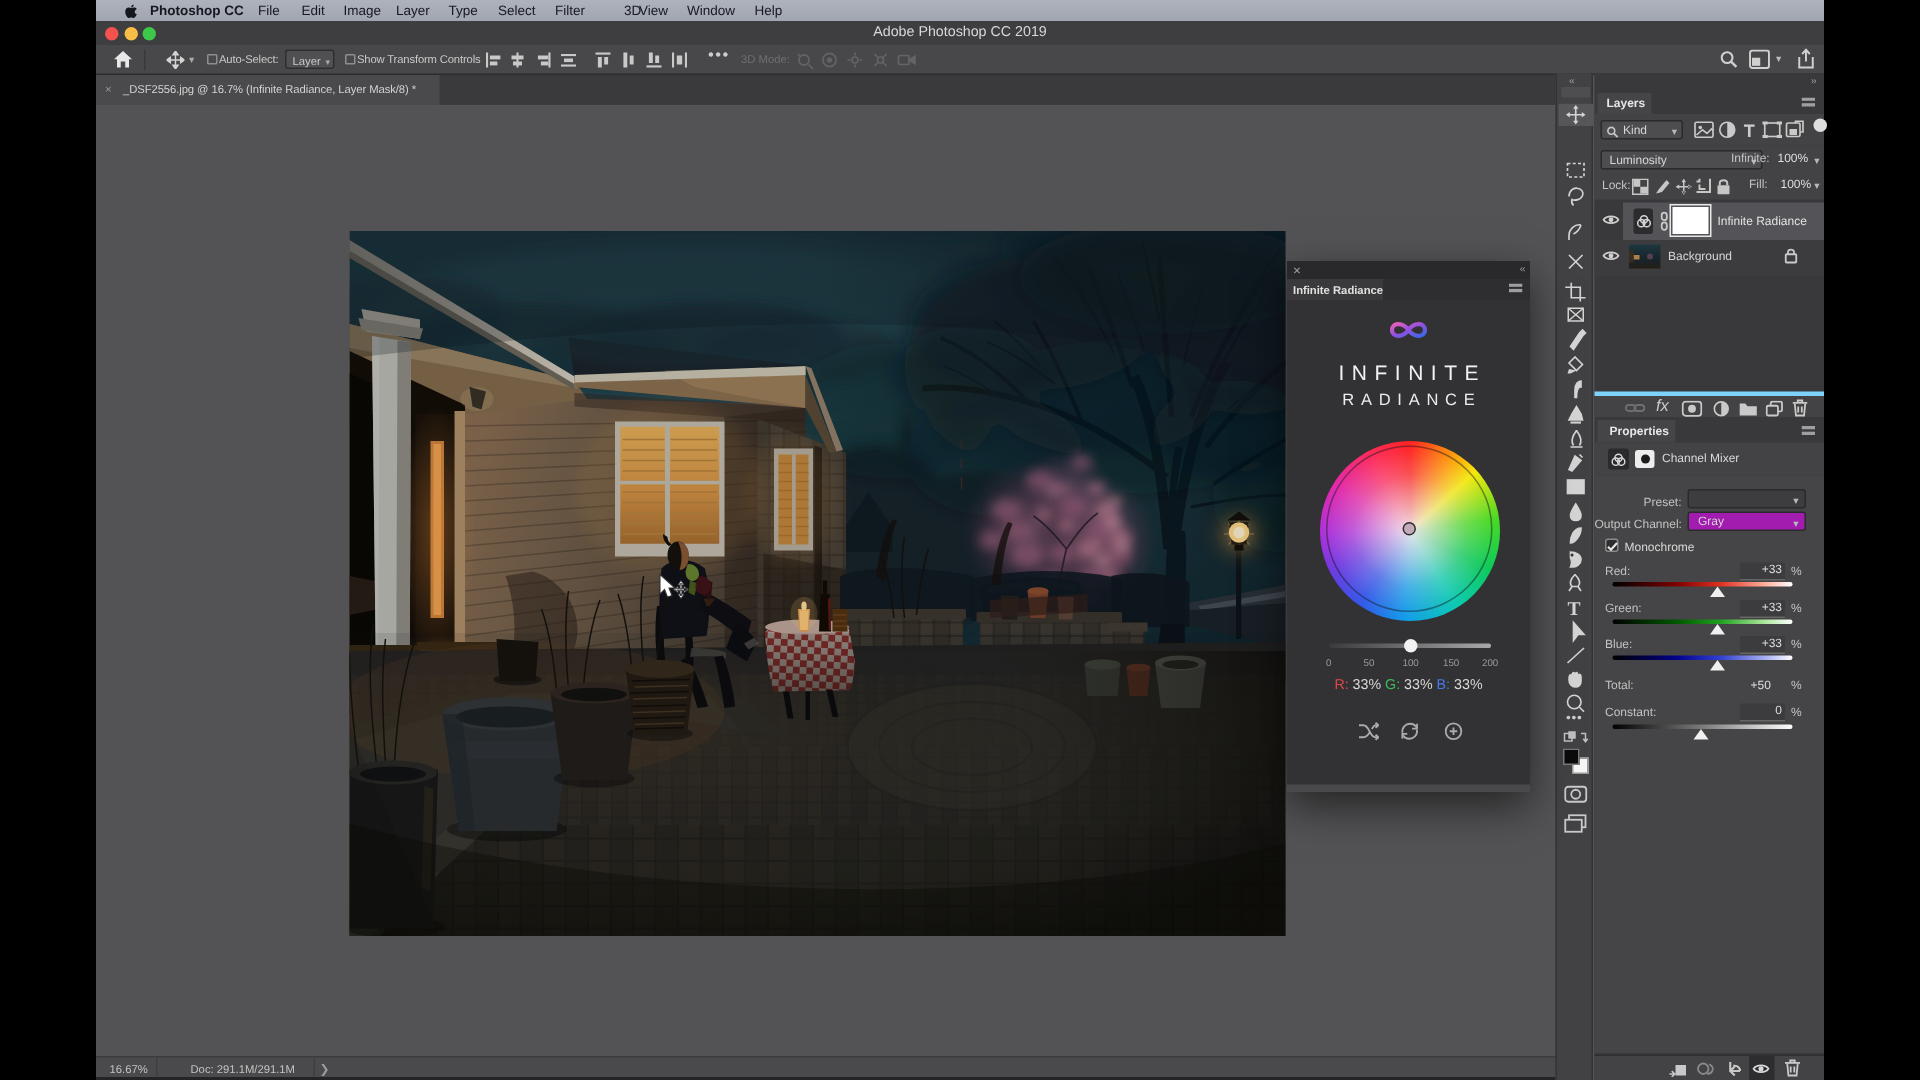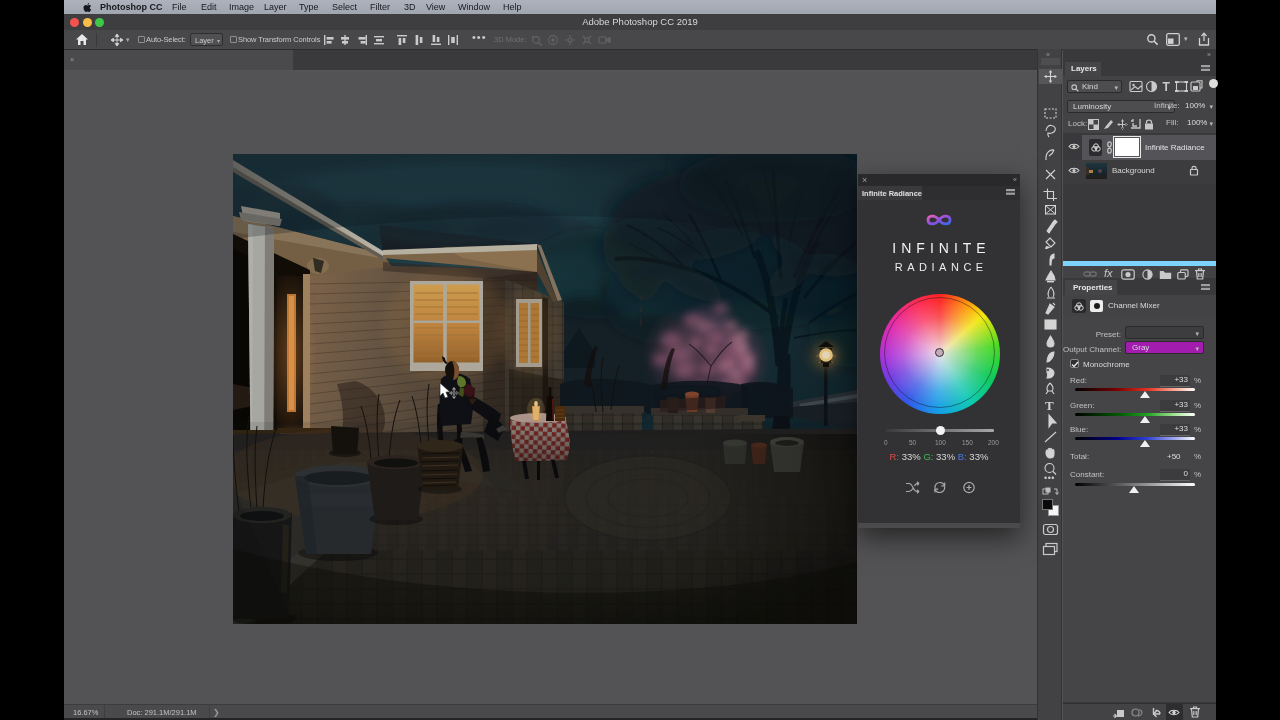--- a/index.html
+++ b/index.html
@@ -43,21 +43,21 @@
         <path d="M6.8 5.2 C6.8 4 7.6 3.3 8.2 3 C7.7 2.2 6.9 2 6.4 2 C5.6 2 5.1 2.4 4.6 2.4 C4.1 2.4 3.5 2 2.8 2 C1.7 2 0.5 2.9 0.5 4.8 C0.5 6.8 1.9 9 2.9 9 C3.4 9 3.8 8.6 4.5 8.6 C5.2 8.6 5.5 9 6.1 9 C7 9 7.9 7.3 8.2 6.5 C7.4 6.2 6.8 5.9 6.8 5.2 Z M5.8 1.2 C6.1 0.8 6.3 0.3 6.2 0 C5.7 0 5.2 0.3 4.9 0.7 C4.6 1 4.4 1.5 4.5 2 C5 2 5.5 1.7 5.8 1.2 Z" fill="#14171d"></path>
       </svg>
     <span style="left:36px;font-weight:bold">Photoshop CC</span>
     <span style="left:108px">File</span>
     <span style="left:137px">Edit</span>
     <span style="left:165px">Image</span>
     <span style="left:200px">Layer</span>
     <span style="left:235px">Type</span>
     <span style="left:268px">Select</span>
     <span style="left:306px">Filter</span>
-    <span style="left:340px">3D</span>
+    <span style="left:352px">3D</span>
     <span style="left:362px">View</span>
     <span style="left:394px">Window</span>
     <span style="left:439px">Help</span>
   </div>
   <div id="titlebar">
     <div class="tl" style="left:5.5px;background:#f4524d"></div>
     <div class="tl" style="left:18.5px;background:#f8bd46"></div>
     <div class="tl" style="left:30.5px;background:#3ec849"></div>
     <div style="position:absolute;left:0;width:100%;text-align:center;top:2px">Adobe Photoshop CC 2019</div>
   </div>
@@ -163,20 +163,21 @@
         <g stroke="#d0d0d0" stroke-width="1.3" fill="none">
           <path d="M2.5 6 L2.5 13 L11.5 13 L11.5 6"></path>
           <line x1="7" y1="1.5" x2="7" y2="9"></line>
           <path d="M4.5 4 L7 1.2 L9.5 4"></path>
         </g>
       </svg>
   </div>
   <div id="tabbar">
       <div class="tab">
         <span style="color:#9a9a9a;position:absolute;left:6px;top:0">×</span>
+        <span style="position:absolute;left:18px">_DSF2556.jpg @ 16.7% (Infinite Radiance, Layer Mask/8) *</span>
       </div>
     </div>
   <div id="tabline"></div>
   <div id="canvas">
   <svg class="abs" style="left:169px;top:83px" width="624" height="470" viewBox="0 0 624 470">
     <defs>
       <linearGradient id="sky" x1="0" y1="0" x2="0" y2="1">
         <stop offset="0" stop-color="#1d3842"></stop>
             <stop offset="0.4" stop-color="#25454f"></stop>
             <stop offset="0.75" stop-color="#1e3d47"></stop>
@@ -876,21 +877,21 @@
       <div class="abs" style="left:3px;top:7px;width:4px;height:3px;background:#c8904a;opacity:0.85"></div>
       <div class="abs" style="left:0px;top:4px;width:3px;height:8px;background:#3a2c20"></div>
       <div class="abs" style="left:12px;top:6px;width:4px;height:4px;background:#7e5068;border-radius:50%;opacity:0.6"></div>
     </div>
     <span class="abs" style="left:49px;top:117px;color:#d6d6d6;font-size:8px">Background</span>
     <svg class="abs" style="left:126px;top:116px" width="10" height="11" viewBox="0 0 10 11">
         <rect x="1.5" y="4.5" width="7" height="5.5" rx="0.5" fill="none" stroke="#c9c9c9" stroke-width="1.2"></rect>
         <path d="M3 4.5 L3 3 C3 0.8 7 0.8 7 3 L7 4.5" fill="none" stroke="#c9c9c9" stroke-width="1.2"></path>
       </svg>
 
-    <div class="seg" style="left:0px;top:212px;width:153px;height:17px;border-top:5px solid #7dd3fc">
+    <div class="seg" style="left:0px;top:212px;width:153px;height:17px;border-top:3px solid #7dd3fc">
       <svg class="abs" style="left:20px;top:4px" width="14" height="8" viewBox="0 0 14 8">
           <g fill="none" stroke="#6e6e70" stroke-width="1.3">
             <rect x="0.8" y="2" width="6.5" height="4" rx="2"></rect>
             <rect x="6.7" y="2" width="6.5" height="4" rx="2"></rect>
           </g>
         </svg>
       <span class="abs" style="left:41px;top:1px;color:#c9c9c9;font-size:11px;font-style:italic">fx</span>
       <svg class="abs" style="left:58px;top:3px" width="14" height="11" viewBox="0 0 14 11">
           <rect x="0.8" y="0.8" width="12.4" height="9.4" rx="2" fill="none" stroke="#c9c9c9" stroke-width="1.2"></rect>
           <circle cx="7" cy="5.5" r="2.6" fill="#c9c9c9"></circle>

